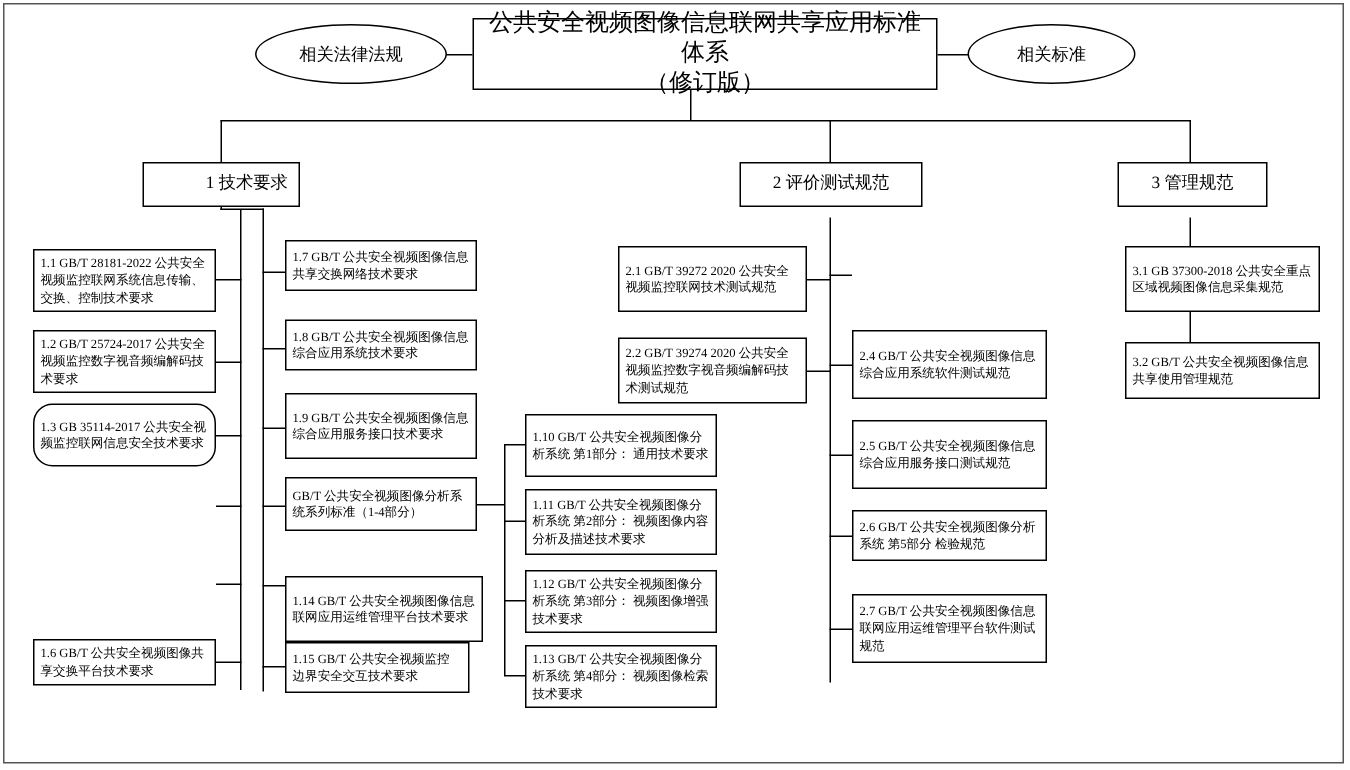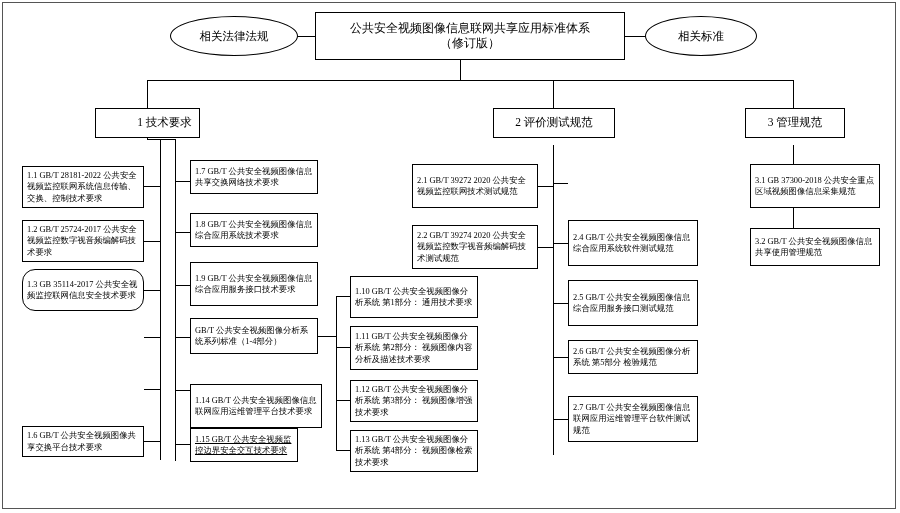--- a/index.html
+++ b/index.html
@@ -17,21 +17,21 @@
     display:flex;align-items:center;
     padding:2px 4px;
     font-size:8.4px;line-height:1.32;
     letter-spacing:0px;
     z-index:3;
   }
   .node .txt{display:block;width:100%;}
 
   .root{
     border:1px solid #000;
-    font-size:12px;line-height:1.25;font-weight:normal;
+    font-size:16px;line-height:1.25;font-weight:normal;
     text-align:center;justify-content:center;
   }
   .ellipse{
     position:absolute;box-sizing:border-box;
     border:1px solid #000;border-radius:50%;
     background:#fff;display:flex;align-items:center;justify-content:center;
     font-size:11.5px;z-index:3;text-align:center;
   }
   .lvl1{
     font-size:11.5px;justify-content:center;text-align:center;
@@ -121,21 +121,21 @@
   </div>
   <div class="node" style="left:190px;top:262px;width:128px;height:44px;">
     <span class="txt">1.9 GB/T 公共安全视频图像信息综合应用服务接口技术要求</span>
   </div>
   <div class="node" style="left:190px;top:318px;width:128px;height:36px;">
     <span class="txt">GB/T 公共安全视频图像分析系统系列标准（1-4部分）</span>
   </div>
   <div class="node" style="left:190px;top:384px;width:132px;height:44px;">
     <span class="txt">1.14 GB/T 公共安全视频图像信息联网应用运维管理平台技术要求</span>
   </div>
-  <div class="node" style="left:190px;top:428px;width:108px;height:34px;text-decoration:underline;">
+  <div class="node" style="left:190px;top:428px;width:123px;height:34px;">
     <span class="txt">1.15 GB/T 公共安全视频监控边界安全交互技术要求</span>
   </div>
 
   <div class="line h" style="left:318px;top:336px;width:18px;"></div>
   <div class="line v" style="left:336px;top:296px;height:154px;"></div>
   <div class="line h" style="left:336px;top:296px;width:14px;"></div>
   <div class="line h" style="left:336px;top:347px;width:14px;"></div>
   <div class="line h" style="left:336px;top:400px;width:14px;"></div>
   <div class="line h" style="left:336px;top:450px;width:14px;"></div>
 

